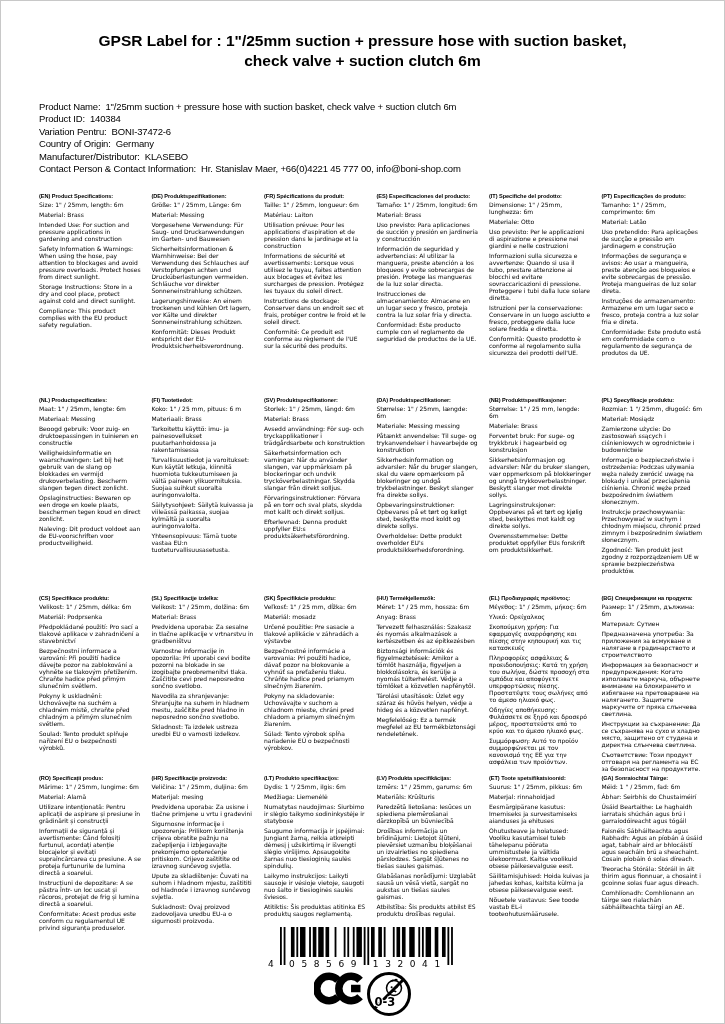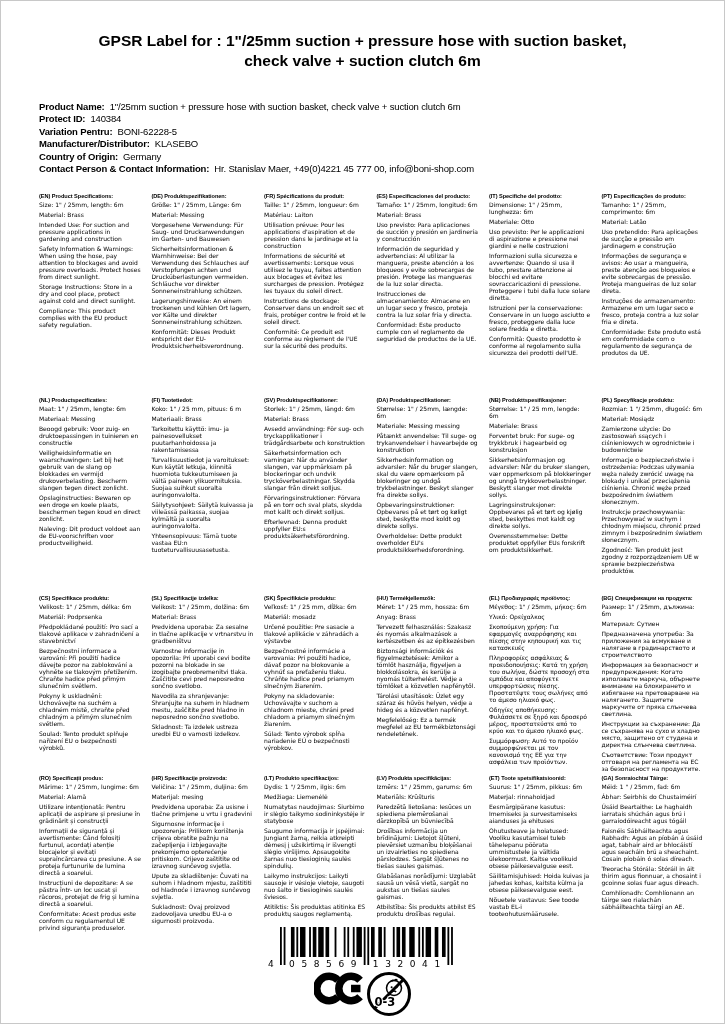--- a/index.html
+++ b/index.html
@@ -4,21 +4,21 @@
 <style>
   html,body{margin:0;padding:0;background:#fff;}
   .page{position:relative;width:725px;height:1024px;background:#fff;color:#000;
         border:1px solid #c8c8c8;box-sizing:border-box;overflow:hidden;
         font-family:"DejaVu Sans",sans-serif;}
   .title{margin:30px auto 0;max-width:545px;text-align:center;
          font-family:"Liberation Sans",sans-serif;font-weight:bold;
          font-size:15.5px;line-height:1.28;}
   .info{margin:30px 0 0 38px;font-family:"Liberation Sans",sans-serif;
         font-size:9.5px;line-height:12.5px;letter-spacing:-0.15px;}
-  .info-line .lbl{font-weight:bold;margin-right:5px;}
+  .info-line .lbl{font-weight:normal;margin-right:5px;}
   .grid{margin:17px 0 0 38px;}
   .grid-row{display:flex;gap:10.5px;align-items:flex-start;}
   .grid-row:nth-child(1){min-height:204px;}
   .grid-row:nth-child(2){min-height:198px;}
   .grid-row:nth-child(3){min-height:152px;}
   .grid-row:nth-child(4){min-height:168px;}
   .lang-block{flex:0 0 102px;width:102px;font-size:6px;line-height:7px;}
   .lang-header{font-family:"Liberation Sans",sans-serif;font-weight:bold;
                font-size:5.6px;letter-spacing:-0.05px;white-space:nowrap;
                margin:0 0 1px 0;}
@@ -38,25 +38,25 @@
 </style>
 </head>
 <body>
 
 <div class="page">
 
   <div class="title">GPSR Label for : 1"/25mm suction + pressure hose with suction basket, check valve + suction clutch 6m</div>
 
   <div class="info">
       <div class="info-line"><span class="lbl">Product Name:</span><span class="val">1"/25mm suction + pressure hose with suction basket, check valve + suction clutch 6m</span></div>
-      <div class="info-line"><span class="lbl">Protect ID:</span><span class="val">140384</span></div>
-      <div class="info-line"><span class="lbl">Variation Pentru:</span><span class="val">BONI-62228-5</span></div>
+      <div class="info-line"><span class="lbl">Product ID:</span><span class="val">140384</span></div>
+      <div class="info-line"><span class="lbl">Variation Pentru:</span><span class="val">BONI-37472-6</span></div>
+      <div class="info-line"><span class="lbl">Country of Origin:</span><span class="val">Germany</span></div>
       <div class="info-line"><span class="lbl">Manufacturer/Distributor:</span><span class="val">KLASEBO</span></div>
-      <div class="info-line"><span class="lbl">Country of Origin:</span><span class="val">Germany</span></div>
-      <div class="info-line"><span class="lbl">Contact Person &amp; Contact Information:</span><span class="val">Hr. Stanislav Maer, +49(0)4221 45 777 00, info@boni-shop.com</span></div>
+      <div class="info-line"><span class="lbl">Contact Person &amp; Contact Information:</span><span class="val">Hr. Stanislav Maer, +66(0)4221 45 777 00, info@boni-shop.com</span></div>
     </div>
 
   <div class="grid">
       <div class="grid-row">
         <div class="lang-block">
           <div class="lang-header">(EN) Product Specifications:</div>
           <div class="lang-p">Size: 1" / 25mm, length: 6m</div>
           <div class="lang-p">Material: Brass</div>
           <div class="lang-p">Intended Use: For suction and pressure applications in gardening and construction</div>
           <div class="lang-p">Safety Information &amp; Warnings: When using the hose, pay attention to blockages and avoid pressure overloads. Protect hoses from direct sunlight.</div>

